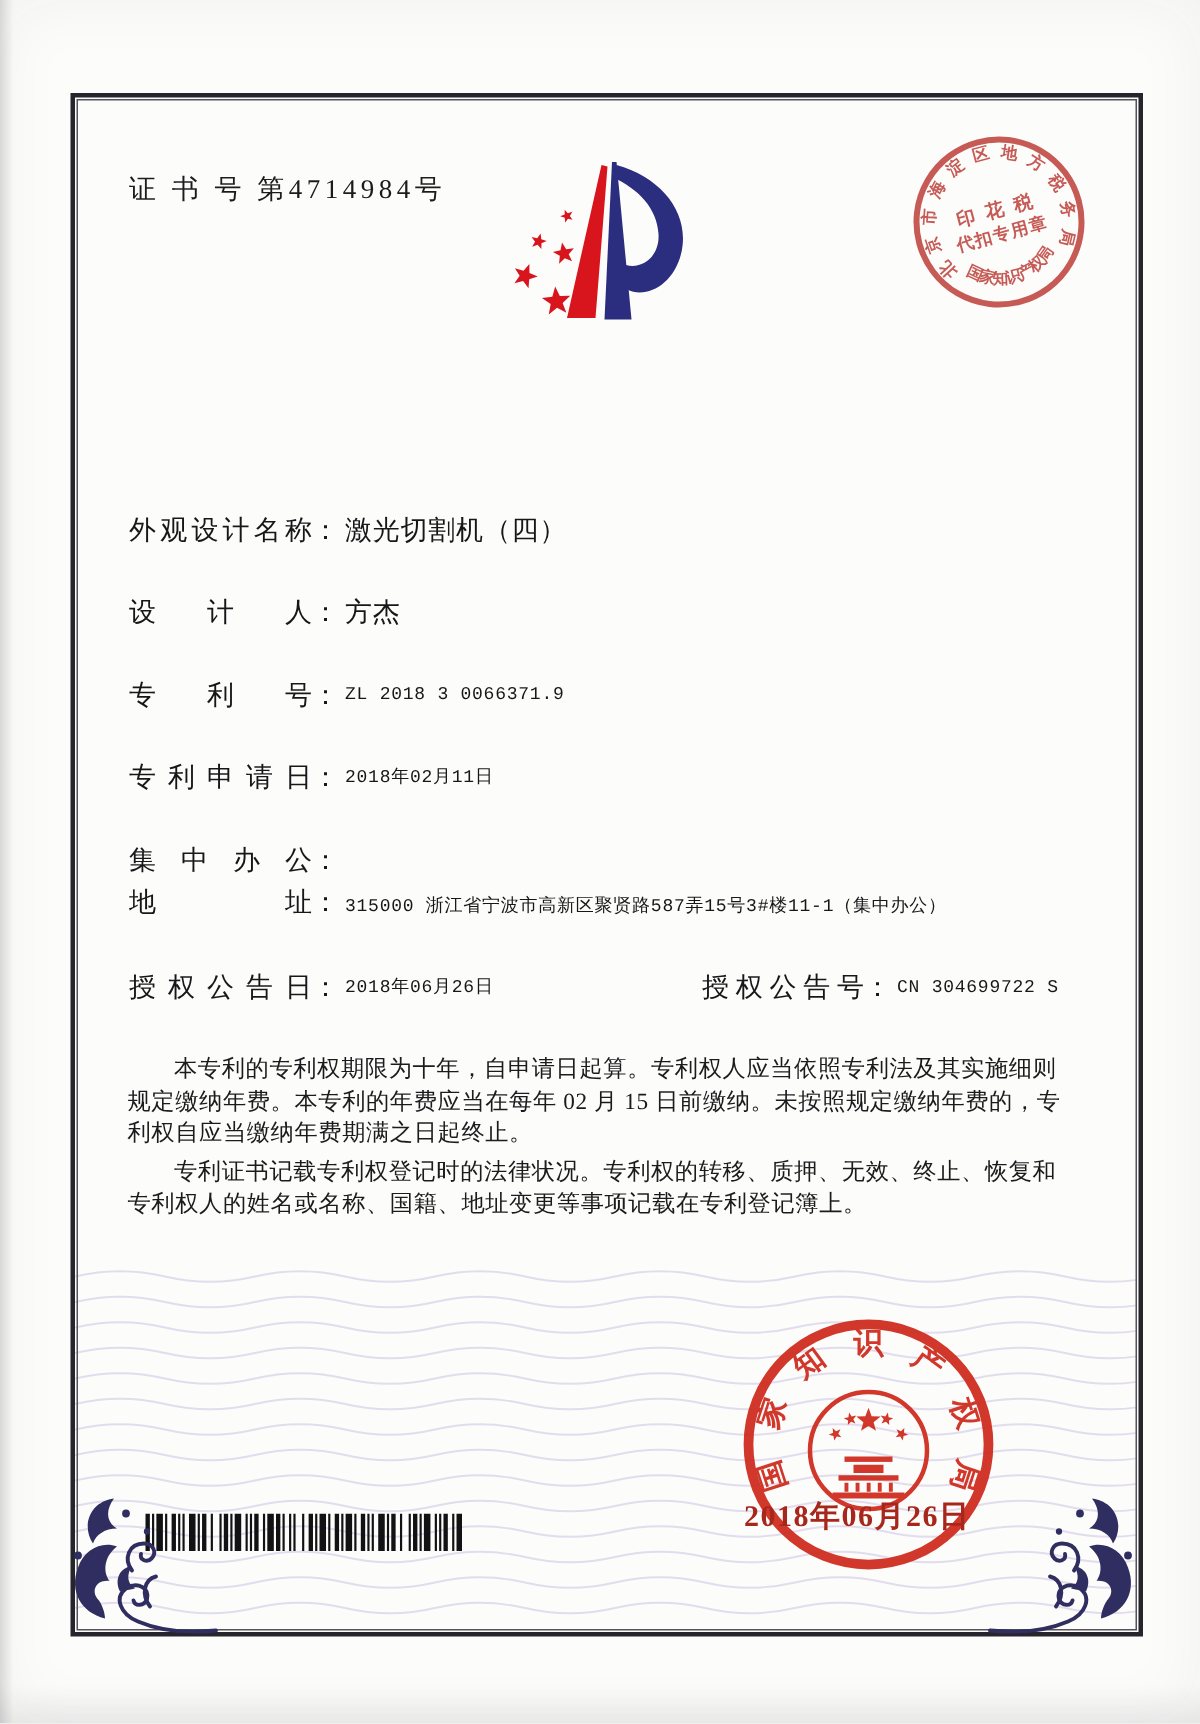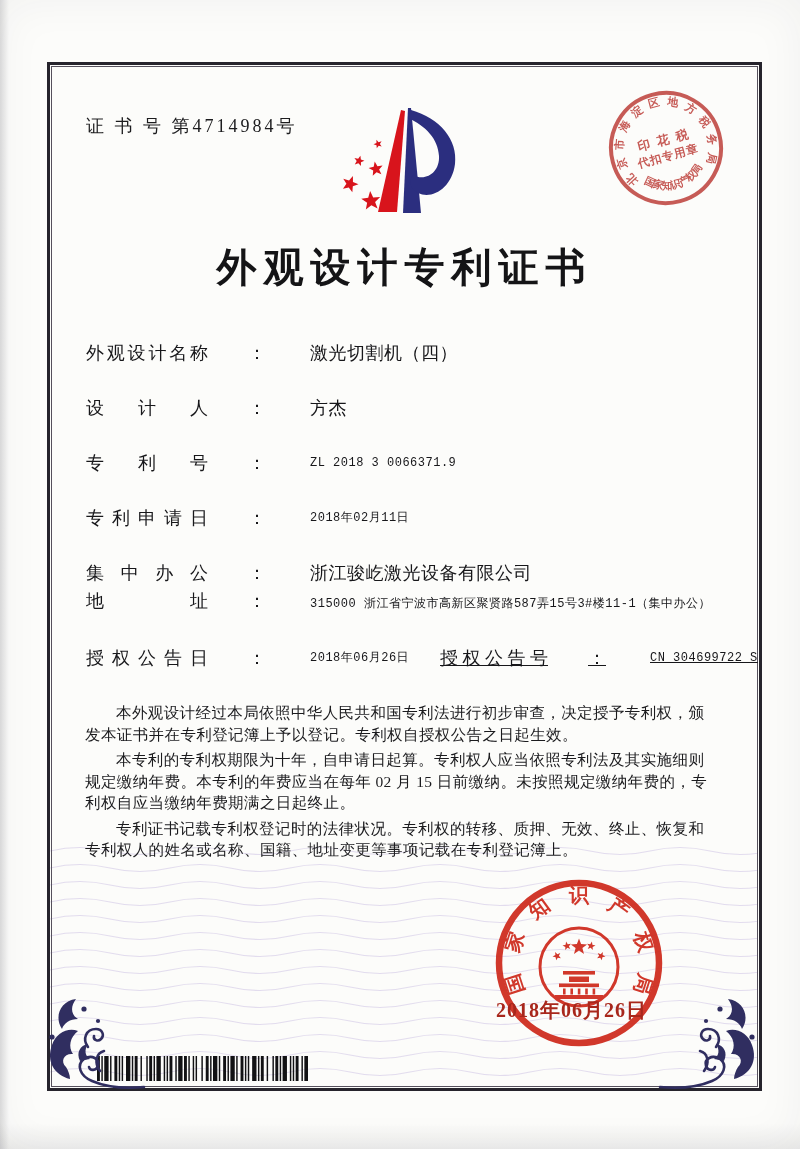--- a/index.html
+++ b/index.html
@@ -26,27 +26,27 @@
   .certno{position:absolute;left:86px;top:114px;font-size:18px;letter-spacing:3px;color:var(--ink);}
 
   .logo{position:absolute;left:338px;top:94px;}
   .title{position:absolute;left:47px;top:240px;width:715px;text-align:center;
          font-size:40px;font-weight:bold;letter-spacing:7px;color:#141416;}
 
   .stamp{position:absolute;left:606px;top:88px;opacity:.88;}
   .stamp text{font-family:"Liberation Serif",serif;}
 
   .frow{position:absolute;left:86px;display:flex;align-items:flex-start;
-        font-size:18px;color:#17171a;line-height:24px;gap:40px;}
+        font-size:18px;color:#17171a;line-height:24px;}
   .flabel{display:inline-block;width:122px;text-align:justify;text-align-last:justify;}
   .colon{display:inline-block;margin-right:4px;}
   .fvalue{display:inline-block;max-width:500px;letter-spacing:.5px;}
   .fvalue.addr{max-width:482px;line-height:30px;text-align:right;}
   .mono{font-family:"Liberation Mono","DejaVu Sans Mono",monospace;font-size:12px;}
-  .frow.pair2{left:440px;text-decoration:underline;}
+  .frow.pair2{left:468px;}
   .frow.pair2 .flabel{width:108px;}
 
   .bodytext{position:absolute;left:85px;top:678px;width:634px;font-size:15.5px;
             line-height:21.5px;color:#1b1b1e;letter-spacing:.4px;}
   .bodytext p{text-indent:2em;margin:0 0 4px 0;}
 
   .barcode{position:absolute;left:96px;top:869px;}
 
   .director{position:absolute;left:92px;top:933px;font-size:19px;font-weight:600;
             color:#222;letter-spacing:4px;}
@@ -135,21 +135,20 @@
           <text transform="translate(69.5 99.9) rotate(-13.3)" text-anchor="middle" font-size="10.5" class="arc-char stamp-fill">产</text>
           <text transform="translate(78.4 96.6) rotate(-26.7)" text-anchor="middle" font-size="10.5" class="arc-char stamp-fill">权</text>
           <text transform="translate(86.4 91.4) rotate(-40.0)" text-anchor="middle" font-size="10.5" class="arc-char stamp-fill">局</text>
         </g>
       <text x="60" y="56" text-anchor="middle" font-size="12.5" font-weight="bold" letter-spacing="2" class="stamp-fill">印 花 税</text>
       <text x="60" y="72" text-anchor="middle" font-size="11.5" font-weight="bold" letter-spacing="1" class="stamp-fill">代扣专用章</text>
     </g>
   </svg>
 
   
-  <div class="title">外观设计专利证书</div>
 
   
   <div class="frow" style="top:341px">
     <span class="flabel">外观设计名称</span>
       <span class="colon">：</span>
     <span class="fvalue">激光切割机（四）</span>
   </div>
   <div class="frow" style="top:396px">
     <span class="flabel">设计人</span>
       <span class="colon">：</span>
@@ -161,41 +160,39 @@
     <span class="fvalue mono">ZL 2018 3 0066371.9</span>
   </div>
   <div class="frow" style="top:506px">
     <span class="flabel">专利申请日</span>
       <span class="colon">：</span>
     <span class="fvalue mono">2018年02月11日</span>
   </div>
   <div class="frow" style="top:561px">
     <span class="flabel">集中办公</span>
       <span class="colon">：</span>
-    <span class="fvalue">浙江骏屹激光设备有限公司</span>
   </div>
   <div class="frow" style="top:589px">
     <span class="flabel">地址</span>
       <span class="colon">：</span>
     <span class="fvalue addr mono">315000 浙江省宁波市高新区聚贤路587弄15号3#楼11-1（集中办公）</span>
   </div>
   <div class="frow" style="top:646px">
     <span class="flabel">授权公告日</span>
       <span class="colon">：</span>
     <span class="fvalue mono">2018年06月26日</span>
   </div>
   <div class="frow pair2" style="top:646px">
     <span class="flabel">授权公告号</span>
       <span class="colon">：</span>
     <span class="fvalue mono">CN 304699722 S</span>
   </div>
 
   
   <div class="bodytext abovewave">
-    <p>本外观设计经过本局依照中华人民共和国专利法进行初步审查，决定授予专利权，颁发本证书并在专利登记簿上予以登记。专利权自授权公告之日起生效。</p>
     <p>本专利的专利权期限为十年，自申请日起算。专利权人应当依照专利法及其实施细则规定缴纳年费。本专利的年费应当在每年 02 月 15 日前缴纳。未按照规定缴纳年费的，专利权自应当缴纳年费期满之日起终止。</p>
     <p>专利证书记载专利权登记时的法律状况。专利权的转移、质押、无效、终止、恢复和专利权人的姓名或名称、国籍、地址变更等事项记载在专利登记簿上。</p>
   </div>
 
   
   <svg class="barcode abovewave" width="212" height="25" viewBox="0 0 212 25" id="barcodeSvg">
       <rect x="1.00" y="0" width="2.90" height="25" fill="#121214"></rect>
       <rect x="5.35" y="0" width="1.45" height="25" fill="#121214"></rect>
       <rect x="8.25" y="0" width="4.35" height="25" fill="#121214"></rect>
       <rect x="14.05" y="0" width="1.45" height="25" fill="#121214"></rect>

